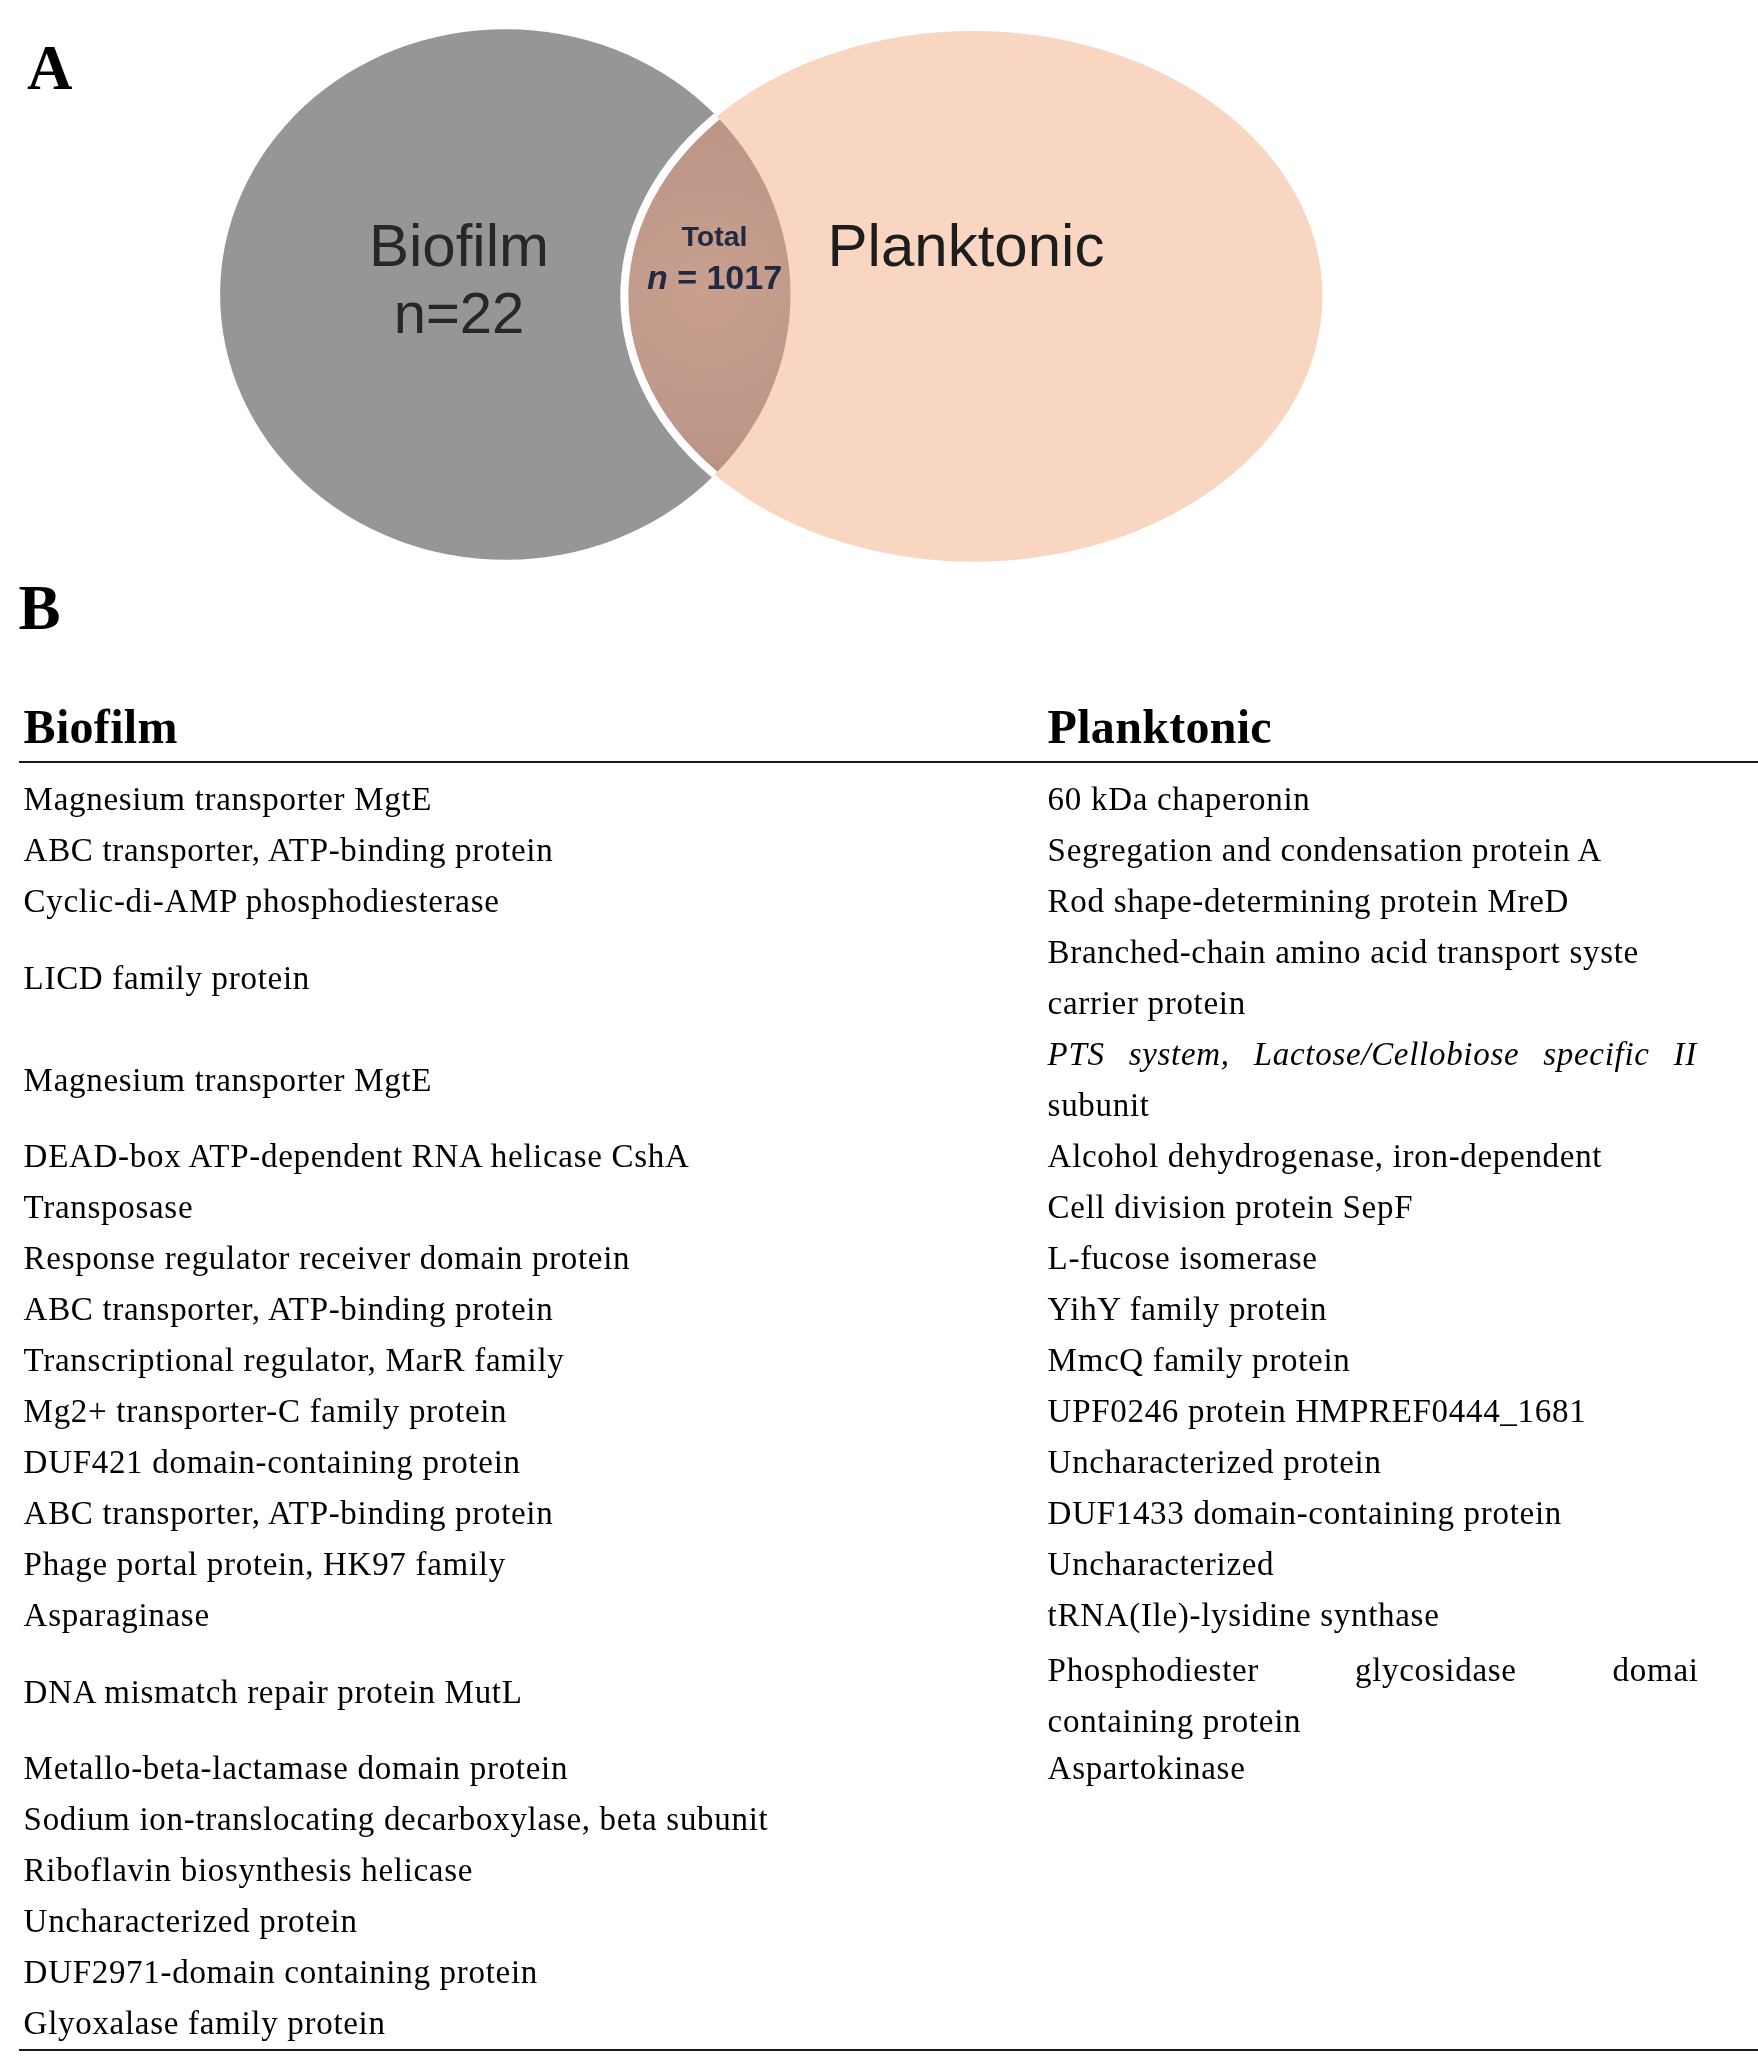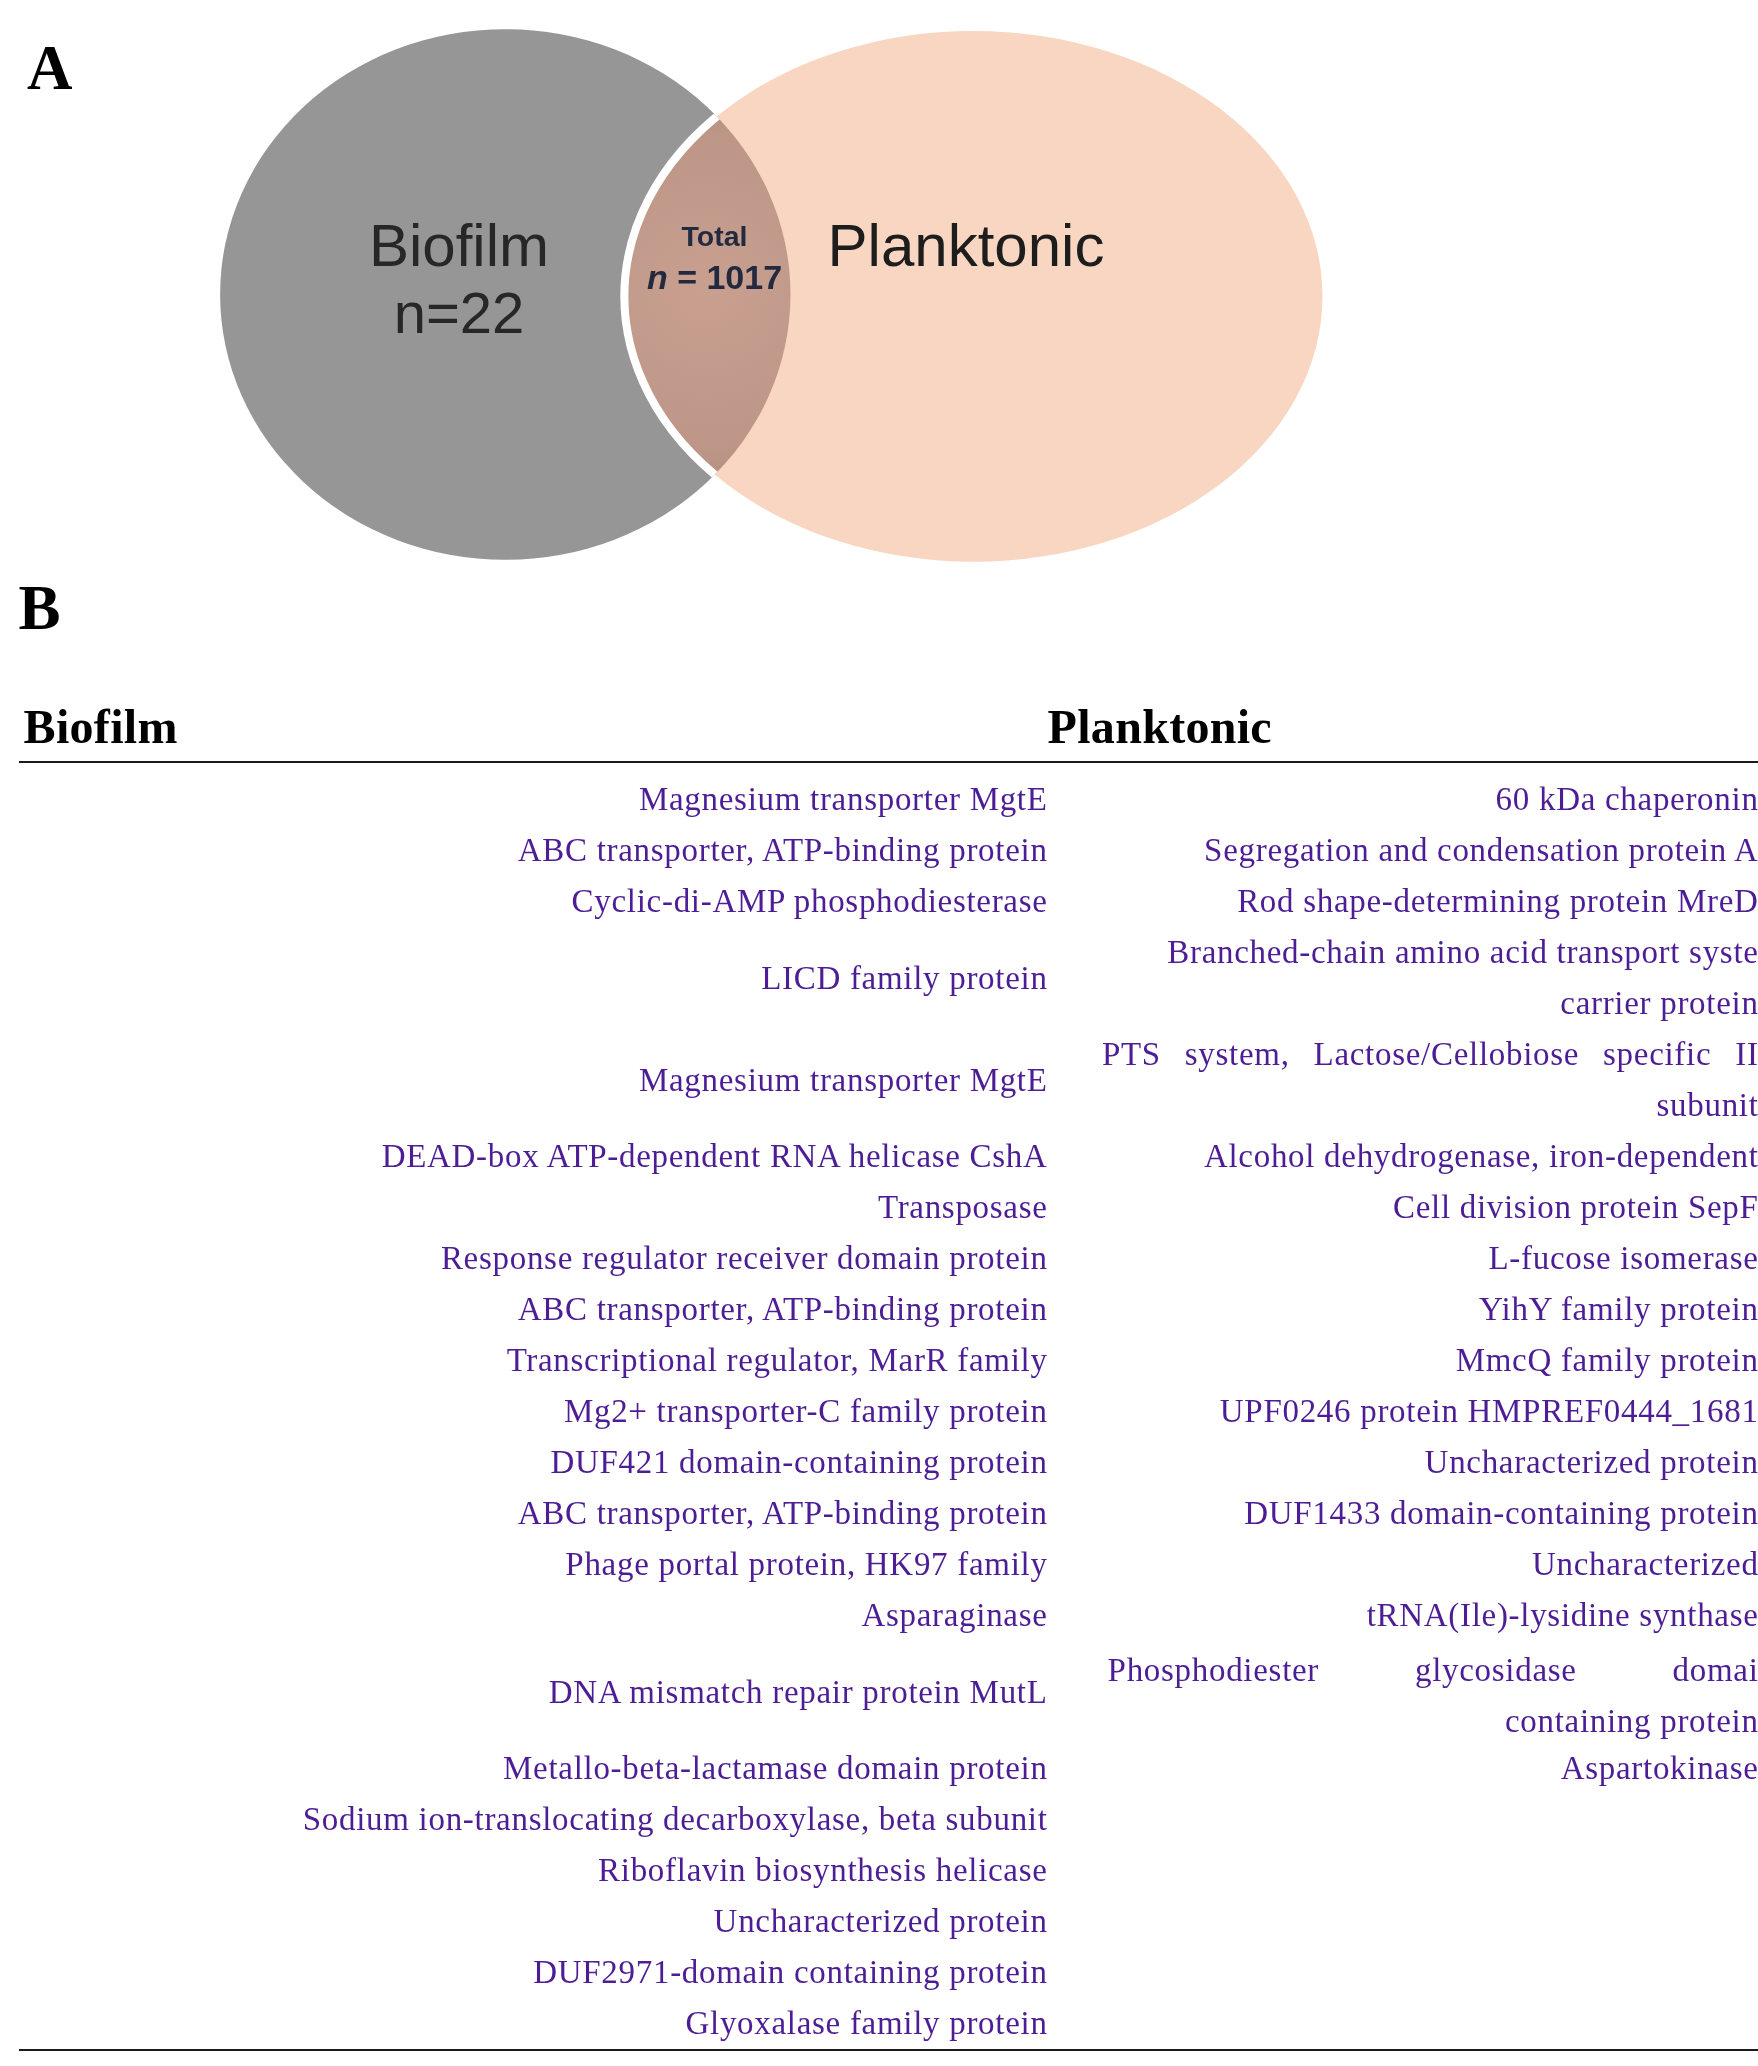--- a/index.html
+++ b/index.html
@@ -46,23 +46,23 @@
     padding-top:11px; padding-left:5px; box-sizing:border-box;
     border-bottom:2.5px solid #1a1a1a;
   }
   .trow { display:flex; align-items:center; }
   .h1 { height:51px; }
   .h2 { height:102px; }
   .cell-l { width:1024px; flex:none; }
   .cell-r { flex:1; min-width:0; }
   .line {
     font-size:33px; line-height:51px; letter-spacing:0.7px;
-    color:#4c1d95; white-space:nowrap;text-align:right;
-  }
-  .spread-sm { word-spacing:15px; }
+    color:#000000; white-space:nowrap;
+  }
+  .spread-sm { word-spacing:15px;font-style:italic; }
   .spread-lg { word-spacing:87px;margin-top:8px; }
 </style>
 </head>
 <body>
 
 <div class="stage">
 
   <div id="label-a" class="panel-label">A</div>
 
   <div class="venn">

